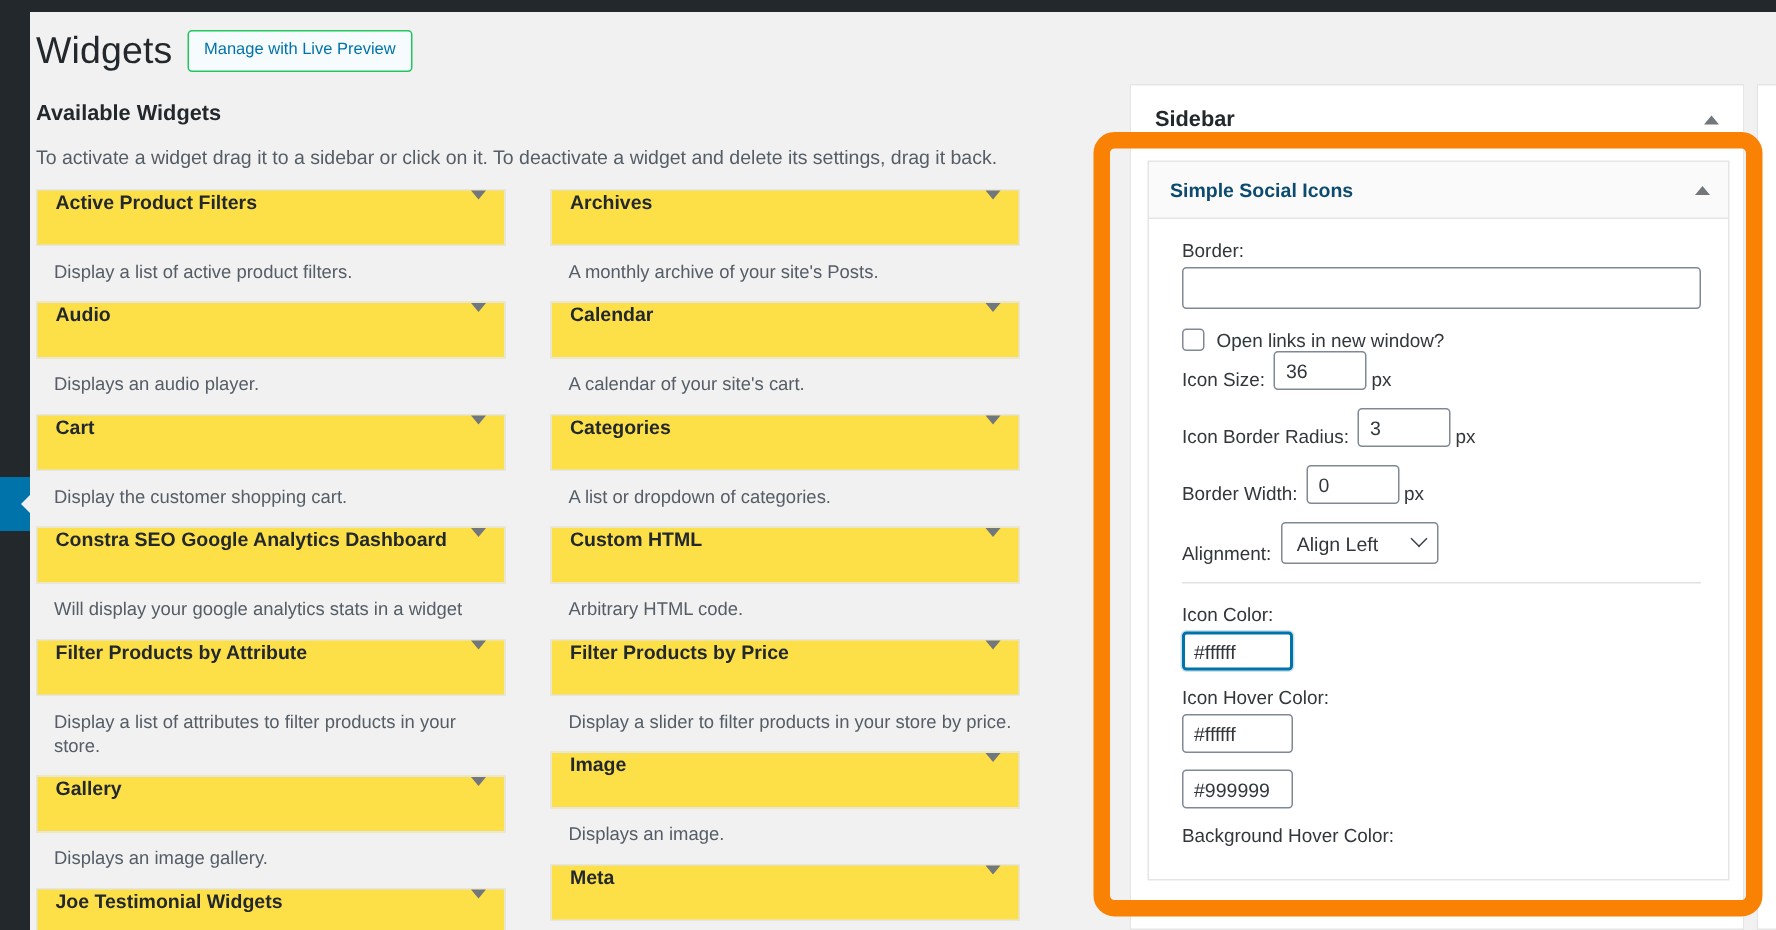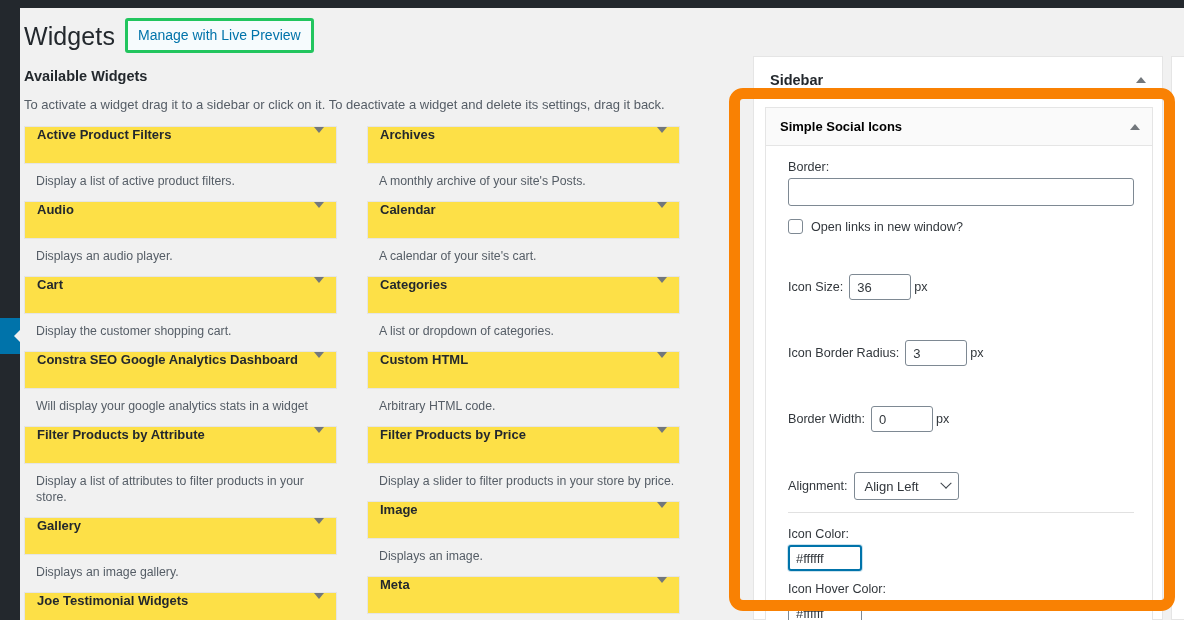--- a/index.html
+++ b/index.html
@@ -37,25 +37,25 @@
   .page-head {
     position: absolute; left: 24px; top: 18px;
     display: flex; align-items: center; gap: 10px;
   }
   .page-title {
     font-size: 25px; font-weight: 400; color: #23282d;
     line-height: 32px; letter-spacing: .1px;
   }
   .live-preview-btn {
     display: inline-block;
-    border: 3px solid #22c55e;
+    border: 1px solid #22c55e;
     color: #0073aa;
     background: #f6fbfd;
     border-radius: 3px;
-    font-size: 14px;
+    font-size: 11px;
     line-height: 1;
     padding: 7px 10px 8px;
     white-space: nowrap;
     cursor: pointer;
   }
 
   .section-title {
     position: absolute; left: 24px; top: 68px;
     font-size: 14.5px; font-weight: bold; color: #23282d;
   }
@@ -129,21 +129,21 @@
     background: #fff;
     border: 1px solid #e5e5e5;
   }
   .inner-widget-head {
     height: 38px; background: #fafafa;
     border-bottom: 1px solid #e5e5e5;
     display: flex; align-items: center; padding: 0 12px 0 14px;
     cursor: pointer;
   }
   .inner-widget-head .iw-title {
-    flex: 1; font-size: 13px; font-weight: bold; color: #000000;
+    flex: 1; font-size: 13px; font-weight: bold; color: #0c4a6e;
   }
   .inner-widget-body { padding: 14px 18px 18px 22px; }
 
   .fld-label {
     font-size: 12.6px; color: #32373c; display: block; margin-bottom: 4px;
   }
   .text-input {
     border: 1px solid #7e8993;
     border-radius: 3px;
     background: #fff;
@@ -157,21 +157,21 @@
   .title-input { width: 100%; height: 28px; margin-bottom: 13px; }
 
   .check-row { display: flex; align-items: center; gap: 8px; }
   .checkbox {
     width: 15px; height: 15px;
     border: 1px solid #7e8993; border-radius: 3px; background: #fff;
     cursor: pointer; flex: none;
   }
   .check-label { font-size: 12.6px; color: #32373c; cursor: pointer; }
 
-  .inline-row { display: flex; align-items: center; margin-bottom: 12px; margin-top: 40px; }
+  .inline-row { display: flex; align-items: flex-end; margin-bottom: 12px; }
   .inline-row .lbl { font-size: 12.6px; color: #32373c; margin-right: 6px; white-space: nowrap; }
   .inline-row .suffix { font-size: 12.6px; color: #32373c; margin-left: 3px; }
   .num-input { width: 62px; text-align: left; }
 
   .select-box {
     border: 1px solid #7e8993; border-radius: 3px; background: #fff;
     height: 28px; min-width: 105px;
     display: flex; align-items: center; justify-content: space-between;
     padding: 0 8px 0 10px;
     font-size: 13px; color: #32373c; cursor: pointer;

